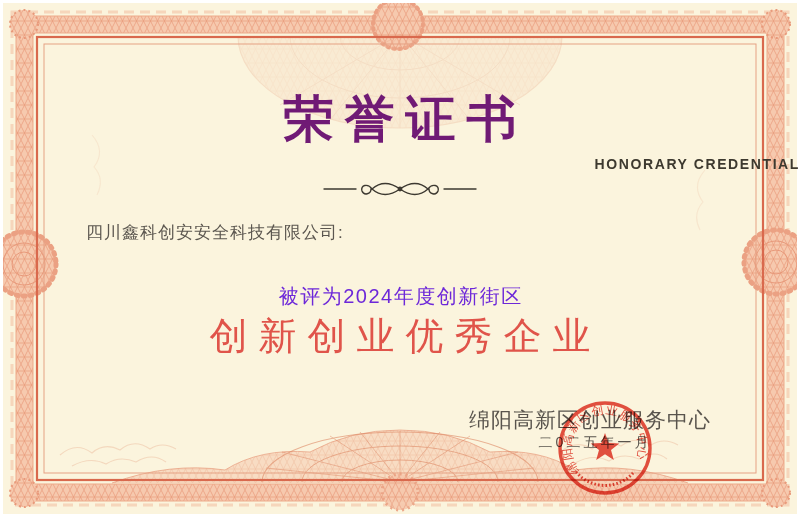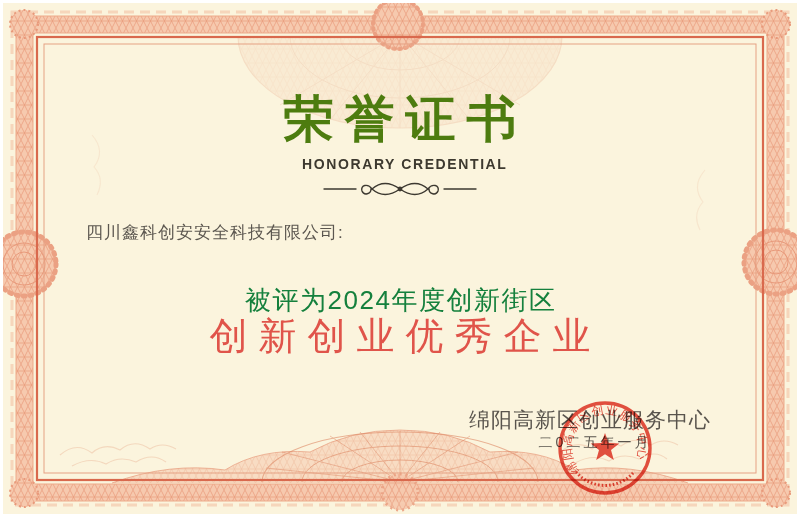--- a/index.html
+++ b/index.html
@@ -10,34 +10,34 @@
   .stage{position:absolute;left:0;top:0;width:800px;height:517px;}
   .paper{
     position:absolute;left:3px;top:3px;width:794px;height:511px;
     background:#fbf4dd;
   }
   .deco{position:absolute;left:0;top:0;width:800px;height:517px;}
   .content{position:absolute;left:0;top:0;width:800px;height:517px;}
   .content > div{position:absolute;}
   .cert-title{
     left:0;right:0;top:93px;text-align:center;
-    font-size:50px;font-weight:700;color:#4d7c0f;
+    font-size:50px;font-weight:700;color:#701a75;
     letter-spacing:11px;padding-left:11px;line-height:1.05;
   }
   .cert-sub{
-    left:8px;right:0;top:156px;text-align:center;
+    left:8px;right:0;top:156px;text-align:right;
     font-size:14px;font-weight:600;color:#3d392f;letter-spacing:1.6px;padding-left:1.6px;
   }
   .flourish{position:absolute;left:320px;top:178px;width:160px;height:22px;}
   .recipient{
     left:86px;top:221px;font-size:17px;color:#5b564f;letter-spacing:1px;
   }
   .award-line{
     left:0;right:0;top:283px;text-align:center;
-    font-size:26px;color:#15803d;letter-spacing:1.5px;padding-left:1.5px;
+    font-size:20px;color:#6d28d9;letter-spacing:1.5px;padding-left:1.5px;
   }
   .award-title{
     left:0;right:0;top:311px;text-align:center;
     font-family:Liberation Serif, serif;
     font-size:38px;color:#e0544a;letter-spacing:11px;padding-left:11px;font-weight:500;
   }
   .closing{
     left:128px;top:377px;font-size:24px;color:#59544d;letter-spacing:1px;
   }
   .issuer-block{

